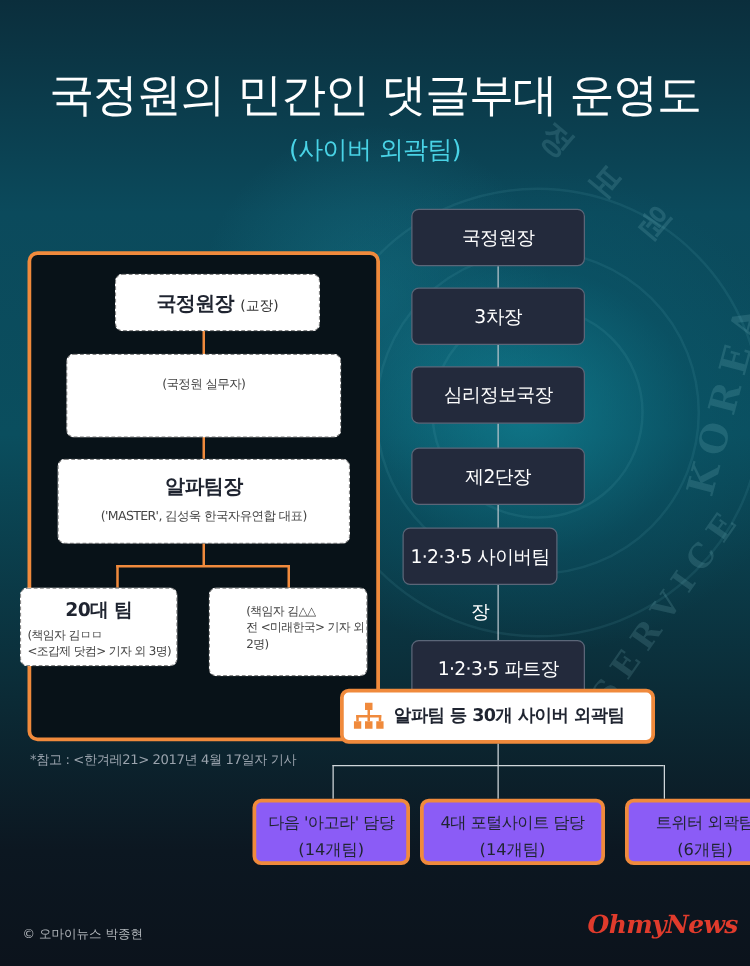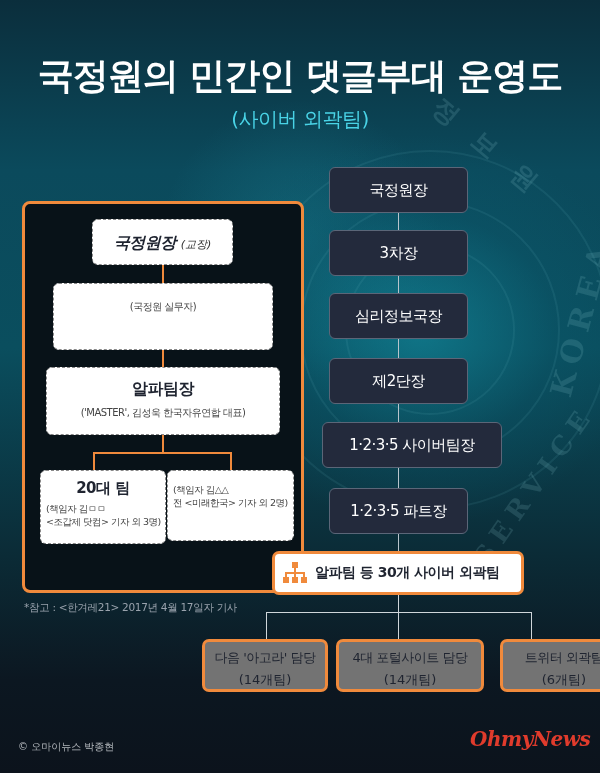--- a/index.html
+++ b/index.html
@@ -16,21 +16,21 @@
     position: absolute; border-radius: 50%;
     border: 2px solid rgba(120,200,210,0.10);
   }
   .watermark {
     position: absolute; color: rgba(150,210,220,0.16);
     font-family: "DejaVu Serif", serif; font-weight: bold;
     font-size: 30px; letter-spacing: 8px;
   }
   .title {
     position: absolute; left: 0; top: 52px; width: 600px; text-align: center;
-    color: #ffffff; font-weight: bold; font-size: 36px; letter-spacing: -1px;
+    color: #ffffff; font-weight: normal; font-size: 36px; letter-spacing: -1px;
   }
   .subtitle {
     position: absolute; left: 0; top: 106px; width: 600px; text-align: center;
     color: #49d3e6; font-size: 20px; letter-spacing: -0.5px;
   }
   
   .left-panel {
     position: absolute; left: 22px; top: 201px; width: 282px; height: 392px;
     border: 3px solid #f08a3c; border-radius: 8px; background: #081218;
   }
@@ -53,21 +53,21 @@
   .alpha-box {
     position: absolute; left: 272px; top: 551px; width: 252px; height: 44px;
     background: #ffffff; border: 3px solid #f08a3c; border-radius: 7px;
     display: flex; align-items: center; padding-left: 8px;
   }
   .alpha-box .label { font-weight: bold; font-size: 14px; color: #1f2430; margin-left: 8px; letter-spacing: -0.5px; }
   .note {
     position: absolute; left: 24px; top: 601px; color: #9aa3ad; font-size: 10.5px; letter-spacing: -0.3px;
   }
   .bbox {
-    position: absolute; top: 639px; height: 53px; background: #737373;
+    position: absolute; top: 639px; height: 53px; background: #8b5cf6;
     border: 3px solid #f08a3c; border-radius: 7px; text-align: center; color: #1f2430;
     padding-top: 7px;
   }
   .bbox .main { font-size: 13px; letter-spacing: -0.5px; }
   .bbox .sub { font-size: 13px; margin-top: 4px; }
   .wline { position: absolute; background: #cfd6da; }
   .credit { position: absolute; left: 18px; top: 740px; color: #b4b8bd; font-size: 10px; }
   .logo {
     position: absolute; left: 470px; top: 727px; color: #e03b2c;
     font-family: "DejaVu Serif", serif; font-style: italic; font-size: 20px; letter-spacing: -0.5px; font-weight: bold;
@@ -88,57 +88,57 @@
 
 <div class="left-panel"></div>
 
 <div class="oline" style="left:162px;top:264px;width:2px;height:20px;"></div>
 <div class="oline" style="left:162px;top:349px;width:2px;height:18px;"></div>
 <div class="oline" style="left:162px;top:434px;width:2px;height:18px;"></div>
 <div class="oline" style="left:93px;top:452px;width:139px;height:2px;"></div>
 <div class="oline" style="left:93px;top:452px;width:2px;height:18px;"></div>
 <div class="oline" style="left:230px;top:452px;width:2px;height:18px;"></div>
 
-<div class="dbox" style="left:92px;top:219px;width:141px;height:46px;padding-top:13px;font-style:italic;">
+<div class="dbox" style="left:92px;top:219px;width:164px;height:46px;padding-top:13px;">
   <span class="main">국정원장</span>
   <span class="inline-sub">(교장)</span>
 </div>
 
 <div class="dbox" style="left:53px;top:283px;width:220px;height:67px;padding-top:11px;">
   <div class="sub" style="margin-top:5px;">(국정원 실무자)</div>
 </div>
 
 <div class="dbox" style="left:46px;top:367px;width:234px;height:68px;padding-top:11px;">
   <div class="main">알파팀장</div>
   <div class="sub" style="margin-top:6px;">('MASTER', 김성욱 한국자유연합 대표)</div>
 </div>
 
-<div class="dbox" style="left:40px;top:470px;width:126px;height:74px;padding-top:8px;">
+<div class="dbox" style="left:16px;top:470px;width:126px;height:63px;padding-top:8px;">
   <div class="main" style="font-size:15px;">20대 팀</div>
   <div class="sub" style="text-align:left;padding-left:5px;margin-top:4px;line-height:13px;font-size:9.5px;">
     <div>(책임자 김ㅁㅁ</div>
     <div>&lt;조갑제 닷컴&gt; 기자 외 3명)</div>
   </div>
 </div>
 
 <div class="dbox" style="left:167px;top:470px;width:127px;height:71px;padding-top:8px;">
-  <div class="sub" style="text-align:left;padding-left:5px;margin-top:4px;line-height:13px;font-size:9.5px;">
+  <div class="sub" style="text-align:left;padding-left:5px;margin-top:4px;line-height:13px;font-size:9.5px;margin-left:24px;">
     <div>(책임자 김△△</div>
     <div>전 &lt;미래한국&gt; 기자 외 2명)</div>
   </div>
 </div>
 
 <div class="rline" style="top:213px;height:340px;"></div>
 
 <div class="rbox" style="top:167px;">국정원장</div>
 <div class="rbox" style="top:230px;">3차장</div>
 <div class="rbox" style="top:293px;">심리정보국장</div>
 <div class="rbox" style="top:358px;">제2단장</div>
-<div class="rbox" style="top:422px;left:322px;width:180px;">1·2·3·5 사이버팀장</div>
-<div class="rbox" style="top:488px;">1·2·3·5 파트장</div>
+<div class="rbox" style="top:422px;left:322px;width:124px;">1·2·3·5 사이버팀장</div>
+<div class="rbox" style="top:512px;">1·2·3·5 파트장</div>
 
 <div class="alpha-box">
   <svg width="24" height="22" viewBox="0 0 24 22">
     <rect x="9" y="0" width="6" height="6" fill="#f08a3c"></rect>
     <rect x="11" y="6" width="2" height="5" fill="#f08a3c"></rect>
     <rect x="2" y="10" width="20" height="2" fill="#f08a3c"></rect>
     <rect x="2" y="10" width="2" height="5" fill="#f08a3c"></rect>
     <rect x="11" y="10" width="2" height="5" fill="#f08a3c"></rect>
     <rect x="20" y="10" width="2" height="5" fill="#f08a3c"></rect>
     <rect x="0" y="15" width="6" height="6" fill="#f08a3c"></rect>

